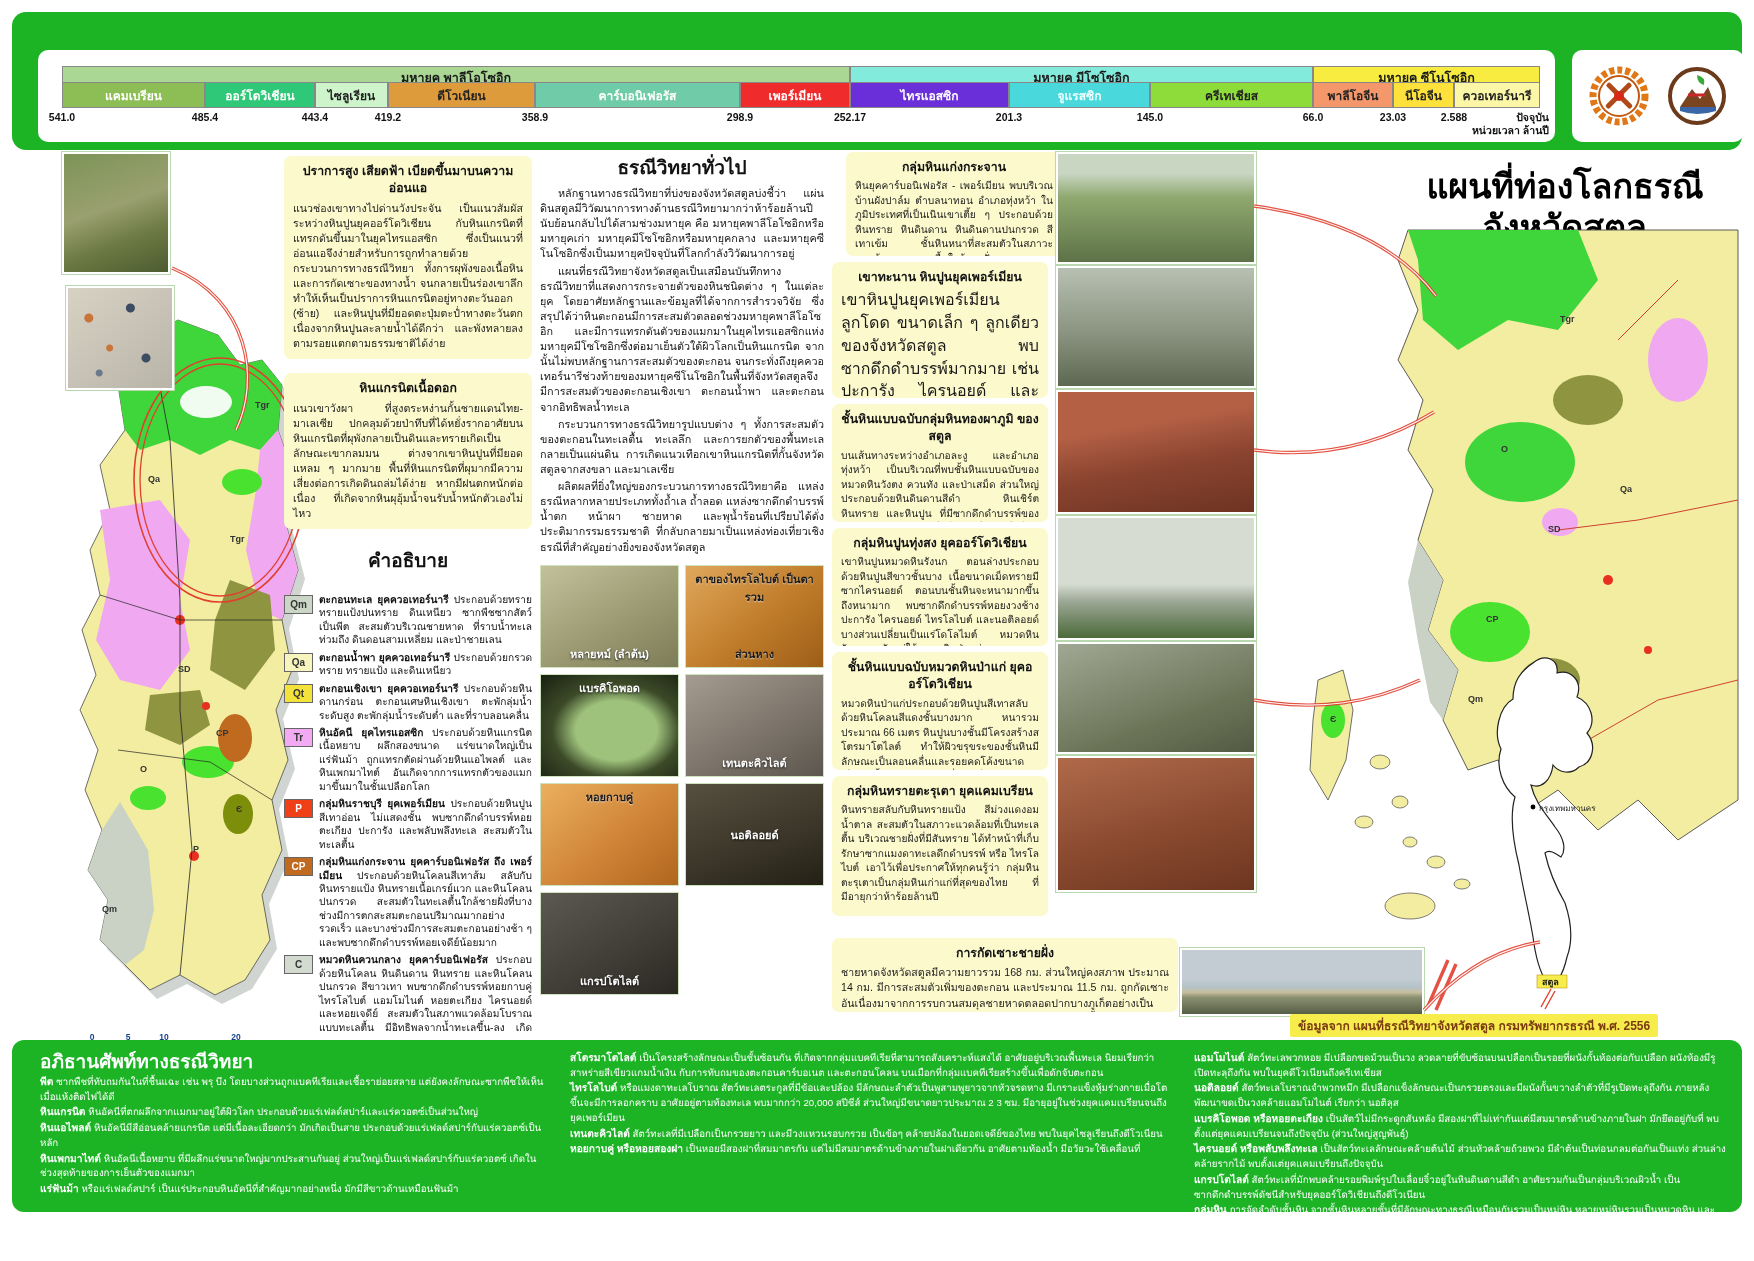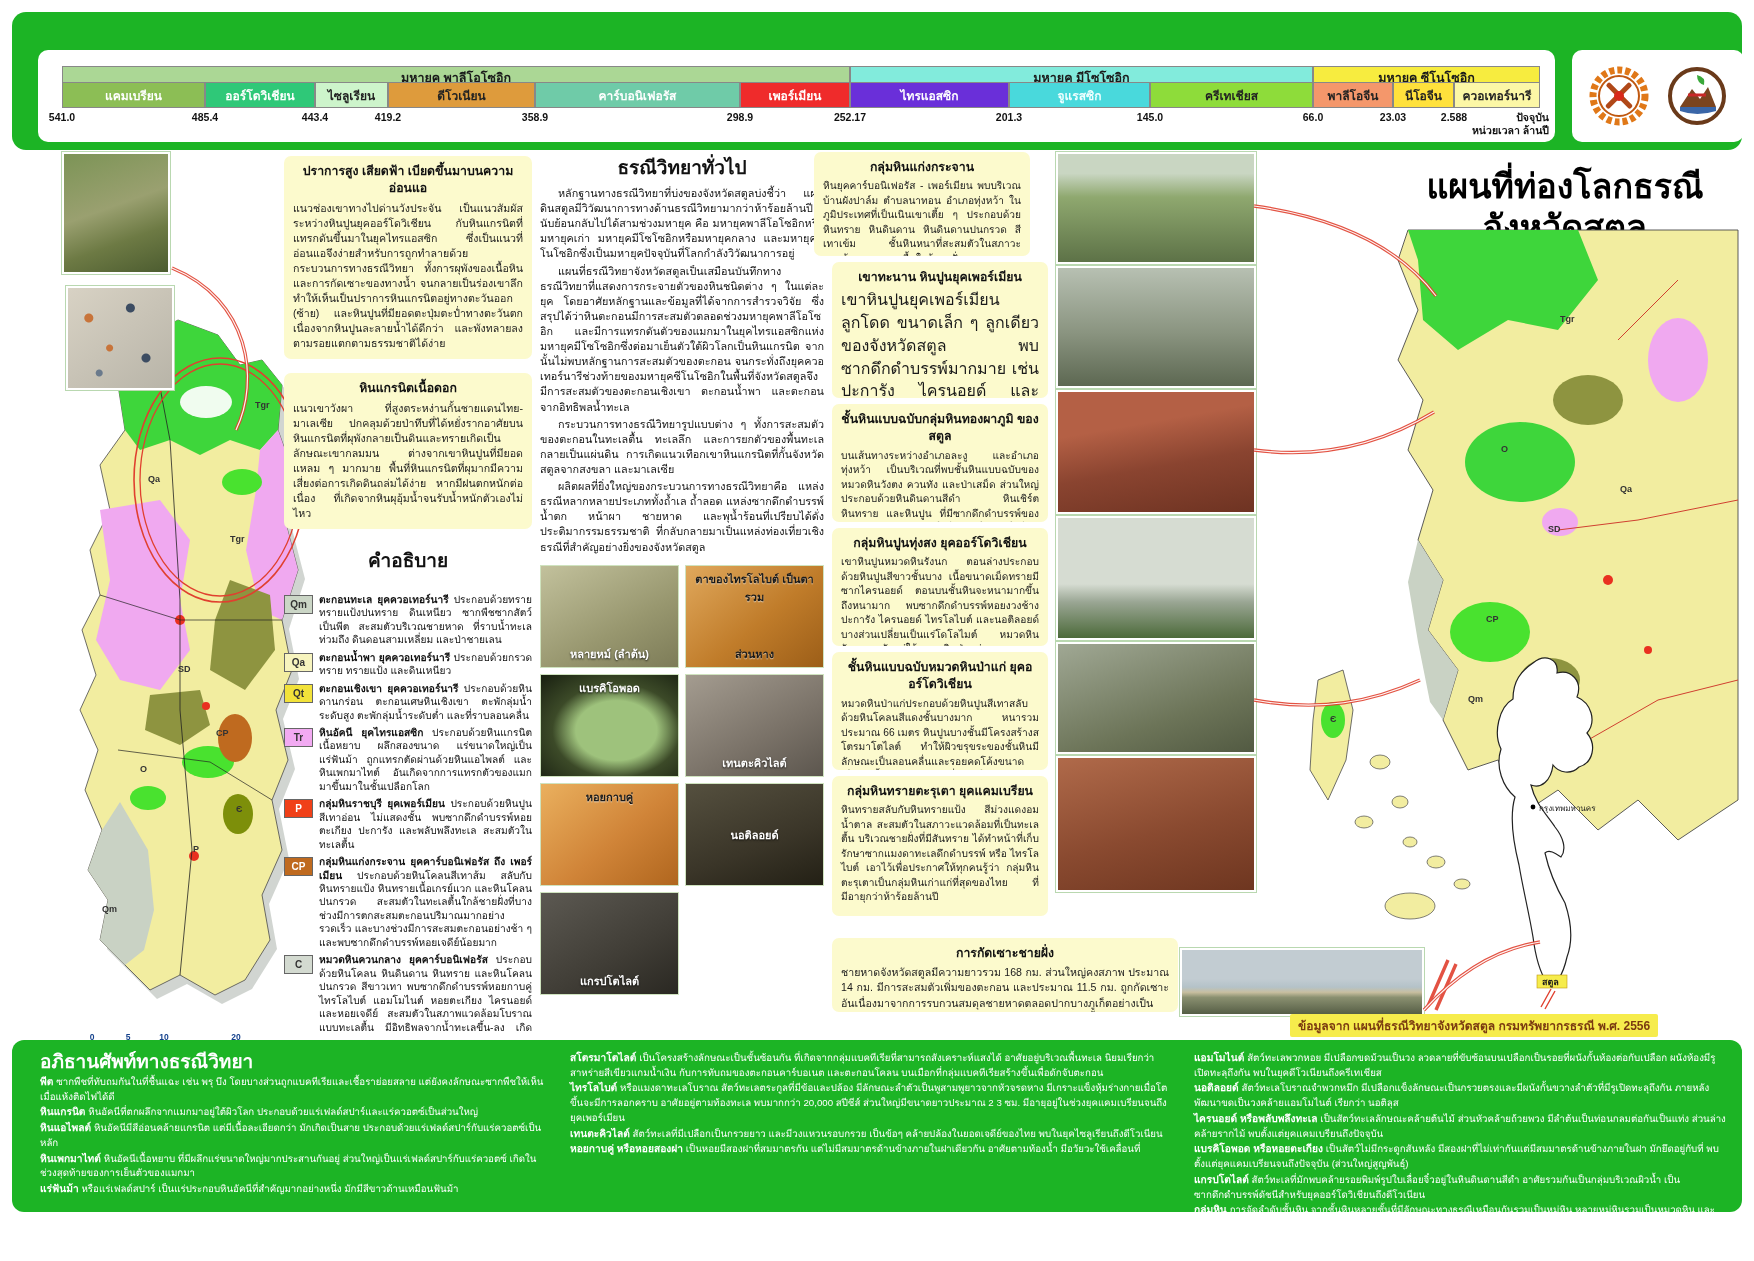--- a/index.html
+++ b/index.html
@@ -268,21 +268,21 @@
         <div class="cap dark" style="top: 4px;">หอยกาบคู่</div>
       </div>
       <div class="fossil f7">
         <div class="cap" style="top: 42px;">นอติลอยด์</div>
       </div>
       <div class="fossil f8">
         <div class="cap" style="bottom: 4px;">แกรปโตไลต์</div>
       </div>
     </div>
 
-  <div class="ibox abs" style="left: 814px; top: 152px; width: 216px; height: 104px;">
+  <div class="ibox abs" style="left: 846px; top: 152px; width: 216px; height: 104px;">
       <h4>กลุ่มหินแก่งกระจาน</h4>
       <div style="font-size: 10.2px;">หินยุคคาร์บอนิเฟอรัส - เพอร์เมียน พบบริเวณบ้านผังปาล์ม ตำบลนาทอน อำเภอทุ่งหว้า ในภูมิประเทศที่เป็นเนินเขาเตี้ย ๆ ประกอบด้วยหินทราย หินดินดาน หินดินดานปนกรวด สีเทาเข้ม ชั้นหินหนาที่สะสมตัวในสภาวะแวดล้อมแบบทะเลตื้นใกล้ชายฝั่ง พบซากดึกดำบรรพ์หอยเจดีย์เล็กน้อย</div>
     </div>
     <div class="ibox abs" style="left: 832px; top: 262px; width: 216px; height: 136px;">
       <h4>เขาทะนาน หินปูนยุคเพอร์เมียน</h4>
       <div style="font-size: 16px;">เขาหินปูนยุคเพอร์เมียนลูกโดด ขนาดเล็ก ๆ ลูกเดียวของจังหวัดสตูล พบซากดึกดำบรรพ์มากมาย เช่น ปะการัง ไครนอยด์ และแบรคิโอพอด  บริเวณฐานโดยรอบของเขามีร่องรอยการกัดเซาะของน้ำทะเลในอดีตที่มีความสูงกว่าระดับน้ำทะเลในปัจจุบัน</div>
     </div>
     <div class="ibox abs" style="left: 832px; top: 404px; width: 216px; height: 118px;">
       <h4>ชั้นหินแบบฉบับกลุ่มหินทองผาภูมิ ของสตูล</h4>
       <div style="font-size: 10.2px;">บนเส้นทางระหว่างอำเภอละงู และอำเภอทุ่งหว้า เป็นบริเวณที่พบชั้นหินแบบฉบับของหมวดหินวังตง ควนทัง และป่าเสม็ด ส่วนใหญ่ประกอบด้วยหินดินดานสีดำ หินเชิร์ต หินทราย และหินปูน ที่มีซากดึกดำบรรพ์ของสัตว์ทะเล เช่น แกรปโตไลต์ สโตรมาโตไลต์ แอมโมไนต์ และแบรคิโอพอด</div>
@@ -391,20 +391,20 @@
       </div>
     <div class="gcol" id="gcol2" style="left:558px;top:10px;width:600px;">
         <p class="gi"><b>สโตรมาโตไลต์ </b><span>เป็นโครงสร้างลักษณะเป็นชั้นซ้อนกัน ที่เกิดจากกลุ่มแบคทีเรียที่สามารถสังเคราะห์แสงได้ อาศัยอยู่บริเวณพื้นทะเล นิยมเรียกว่าสาหร่ายสีเขียวแกมน้ำเงิน กับการทับถมของตะกอนคาร์บอเนต และตะกอนโคลน บนเมือกที่กลุ่มแบคทีเรียสร้างขึ้นเพื่อดักจับตะกอน</span></p>
         <p class="gi"><b>ไทรโลไบต์ </b><span>หรือแมงดาทะเลโบราณ สัตว์ทะเลตระกูลที่มีข้อและปล้อง มีลักษณะลำตัวเป็นพูสามพูยาวจากหัวจรดหาง มีเกราะแข็งหุ้มร่างกายเมื่อโตขึ้นจะมีการลอกคราบ อาศัยอยู่ตามท้องทะเล พบมากกว่า 20,000 สปีชีส์ ส่วนใหญ่มีขนาดยาวประมาณ 2 3 ซม. มีอายุอยู่ในช่วงยุคแคมเบรียนจนถึงยุคเพอร์เมียน</span></p>
         <p class="gi"><b>เทนตะคิวไลต์ </b><span>สัตว์ทะเลที่มีเปลือกเป็นกรวยยาว และมีวงแหวนรอบกรวย เป็นข้อๆ คล้ายปล้องในยอดเจดีย์ของไทย พบในยุคไซลูเรียนถึงดีโวเนียน</span></p>
         <p class="gi"><b>หอยกาบคู่ หรือหอยสองฝา </b><span>เป็นหอยมีสองฝาที่สมมาตรกัน แต่ไม่มีสมมาตรด้านข้างภายในฝาเดียวกัน อาศัยตามท้องน้ำ มีอวัยวะใช้เคลื่อนที่</span></p>
       </div>
     <div class="gcol" id="gcol3" style="left:1182px;top:10px;width:536px;">
         <p class="gi"><b>แอมโมไนต์ </b><span>สัตว์ทะเลพวกหอย มีเปลือกขดม้วนเป็นวง ลวดลายที่ขับซ้อนบนเปลือกเป็นรอยที่ผนังกั้นห้องต่อกับเปลือก ผนังห้องมีรูเปิดทะลุถึงกัน พบในยุคดีโวเนียนถึงครีเทเชียส</span></p>
         <p class="gi"><b>นอติลอยด์ </b><span>สัตว์ทะเลโบราณจำพวกหมึก มีเปลือกแข็งลักษณะเป็นกรวยตรงและมีผนังกั้นขวางลำตัวที่มีรูเปิดทะลุถึงกัน ภายหลังพัฒนาขดเป็นวงคล้ายแอมโมไนต์ เรียกว่า นอติลุส</span></p>
+        <p class="gi"><b>แบรคิโอพอด หรือหอยตะเกียง </b><span>เป็นสัตว์ไม่มีกระดูกสันหลัง มีสองฝาที่ไม่เท่ากันแต่มีสมมาตรด้านข้างภายในฝา มักยึดอยู่กับที่ พบตั้งแต่ยุคแคมเบรียนจนถึงปัจจุบัน (ส่วนใหญ่สูญพันธุ์)</span></p>
         <p class="gi"><b>ไครนอยด์ หรือพลับพลึงทะเล </b><span>เป็นสัตว์ทะเลลักษณะคล้ายต้นไม้ ส่วนหัวคล้ายถ้วยพวง มีลำต้นเป็นท่อนกลมต่อกันเป็นแท่ง ส่วนล่างคล้ายรากไม้ พบตั้งแต่ยุคแคมเบรียนถึงปัจจุบัน</span></p>
-        <p class="gi"><b>แบรคิโอพอด หรือหอยตะเกียง </b><span>เป็นสัตว์ไม่มีกระดูกสันหลัง มีสองฝาที่ไม่เท่ากันแต่มีสมมาตรด้านข้างภายในฝา มักยึดอยู่กับที่ พบตั้งแต่ยุคแคมเบรียนจนถึงปัจจุบัน (ส่วนใหญ่สูญพันธุ์)</span></p>
         <p class="gi"><b>แกรปโตไลต์ </b><span>สัตว์ทะเลที่มักพบคล้ายรอยพิมพ์รูปใบเลื่อยจิ๋วอยู่ในหินดินดานสีดำ อาศัยรวมกันเป็นกลุ่มบริเวณผิวน้ำ เป็นซากดึกดำบรรพ์ดัชนีสำหรับยุคออร์โดวิเชียนถึงดีโวเนียน</span></p>
         <p class="gi"><b>กลุ่มหิน </b><span>การจัดลำดับชั้นหิน จากชั้นหินหลายชั้นที่มีลักษณะทางธรณีเหมือนกันรวมเป็นหมู่หิน หลายหมู่หินรวมเป็นหมวดหิน และหลายหมวดหินรวมเป็นกลุ่มหิน เช่น กลุ่มหินตะรุเตา</span></p>
       </div>
   </div>
 
 </div>
 
 </body></html>

